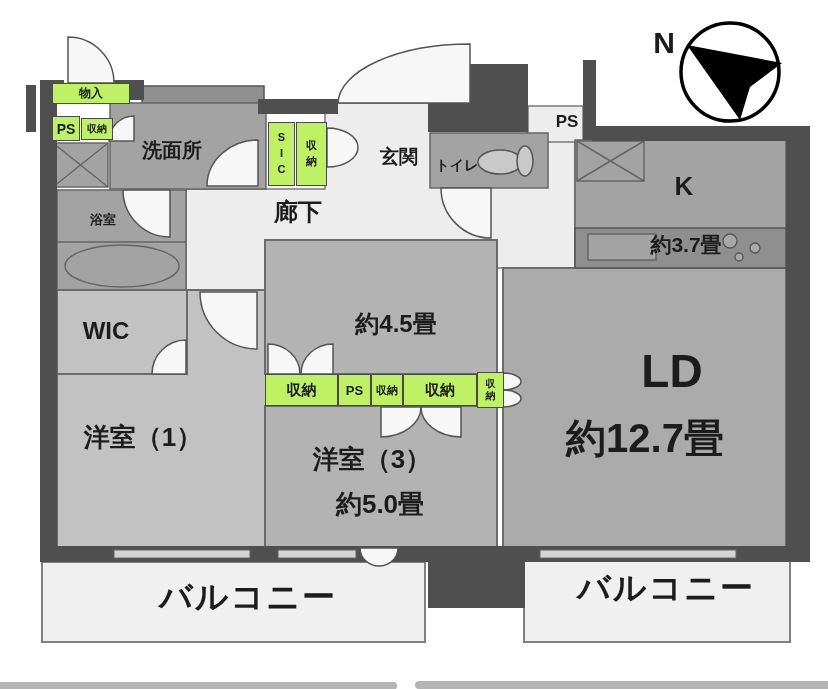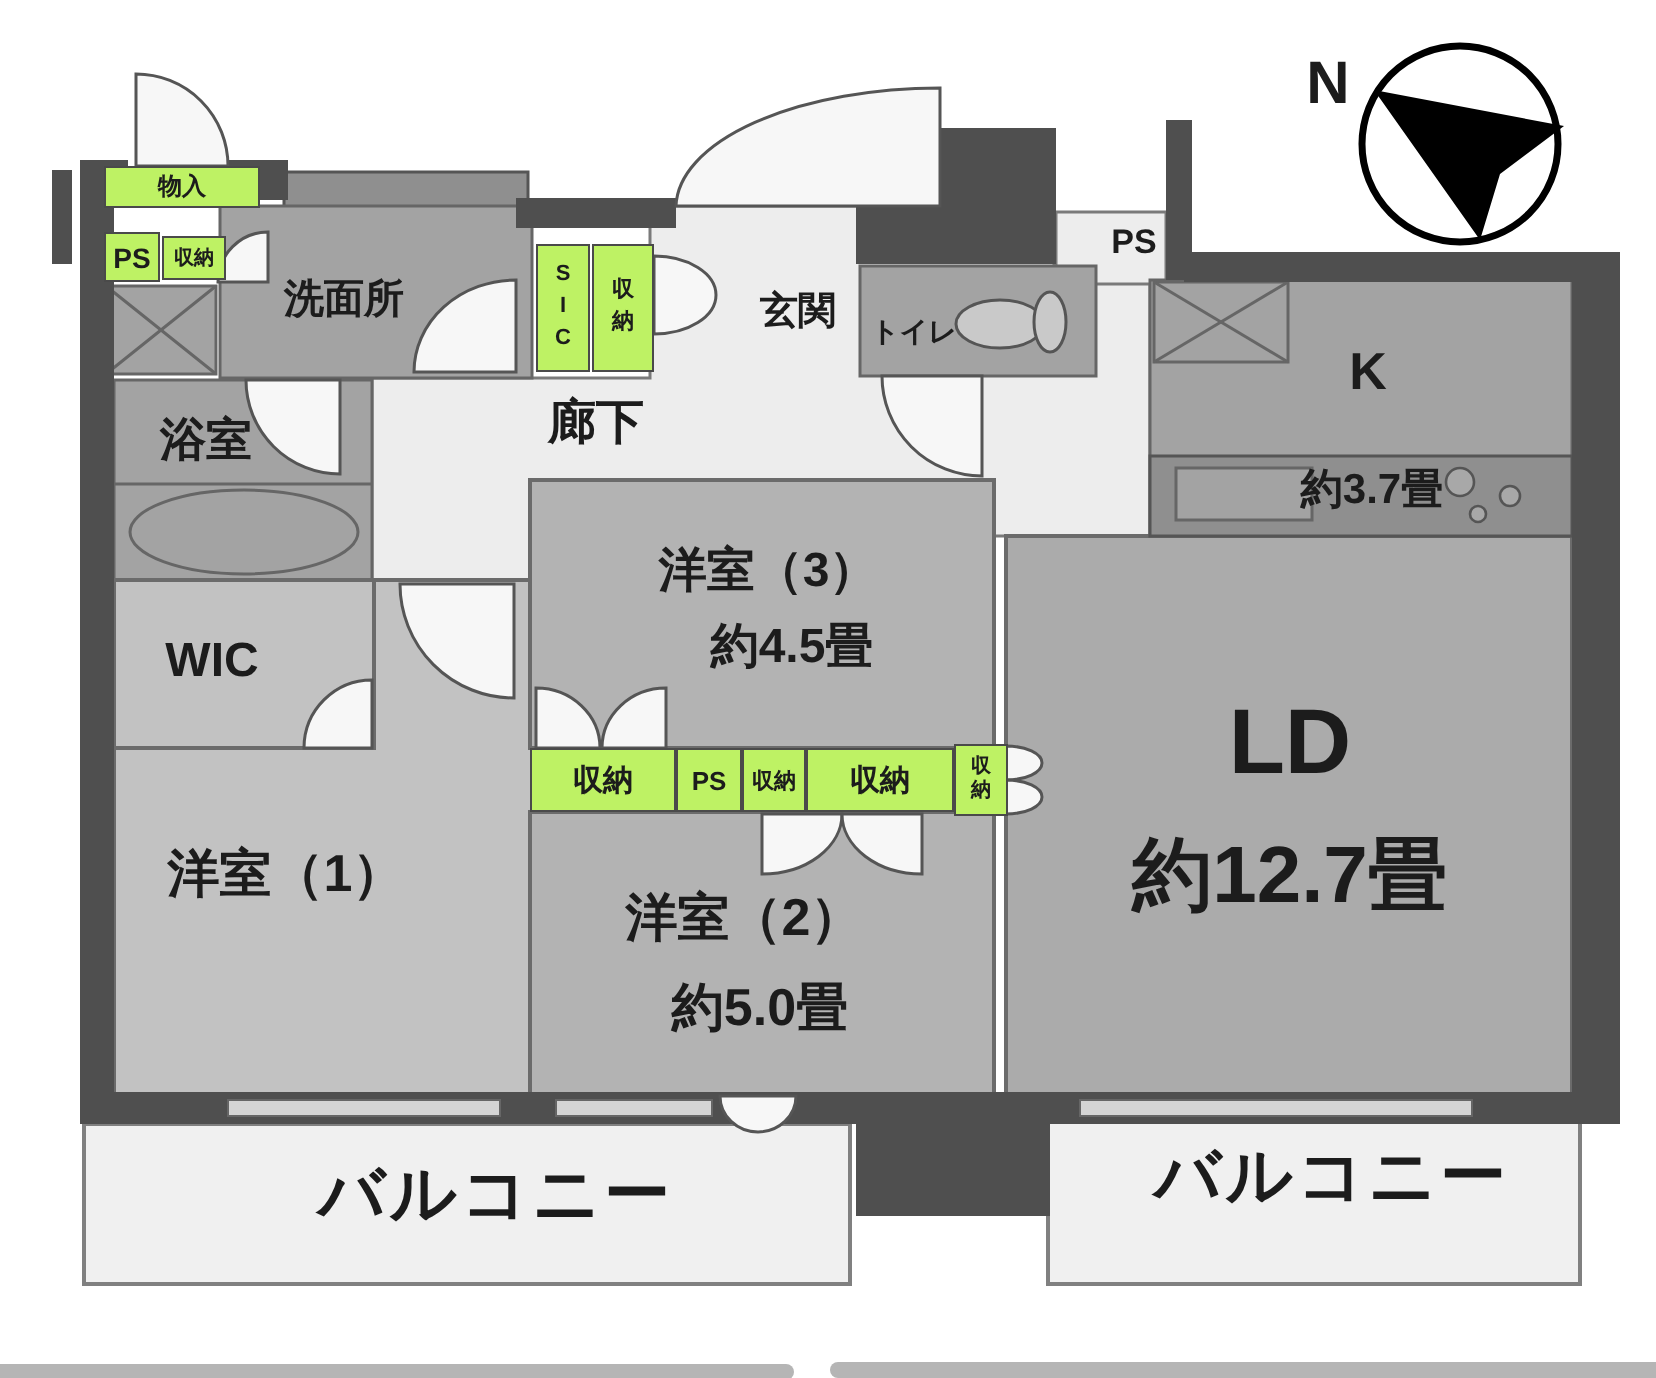--- a/index.html
+++ b/index.html
@@ -120,28 +120,27 @@
   <div class="box vtext" style="left:477px;top:372px;width:27px;height:36px;font-size:10px;line-height:1.2;">収
 納</div>
 
   <div class="lbl" style="left:172px;top:150px;font-size:20px;">洗面所</div>
   <div class="lbl" style="left:399px;top:157px;font-size:19px;">玄関</div>
   <div class="lbl" style="left:457px;top:166px;font-size:14px;">トイレ</div>
   <div class="lbl" style="left:567px;top:122px;font-size:17px;">PS</div>
   <div class="lbl" style="left:684px;top:186px;font-size:26px;">K</div>
   <div class="lbl" style="left:686px;top:221px;font-size:21px;margin-top:24px;">約3.7畳</div>
   <div class="lbl" style="left:298px;top:212px;font-size:24px;">廊下</div>
-  <div class="lbl" style="left:103px;top:220px;font-size:23px;">浴室</div>
+  <div class="lbl" style="left:103px;top:220px;font-size:13px;">浴室</div>
   <div class="lbl" style="left:106px;top:331px;font-size:24px;">WIC</div>
-  <div class="lbl" style="left:384px;top:286px;font-size:24px;">洋室（3）</div>
   <div class="lbl" style="left:396px;top:324px;font-size:24px;text-align:right;">約4.5畳</div>
   <div class="lbl" style="left:143px;top:437px;font-size:26px;">洋室（1）</div>
-  <div class="lbl" style="left:372px;top:459px;font-size:26px;">洋室（2）</div>
+  <div class="lbl" style="left:372px;top:459px;font-size:26px;">洋室（3）</div>
   <div class="lbl" style="left:380px;top:504px;font-size:26px;">約5.0畳</div>
-  <div class="lbl" style="left:645px;top:371px;font-size:46px;">LD</div>
+  <div class="lbl" style="left:672px;top:371px;font-size:46px;">LD</div>
   <div class="lbl" style="left:645px;top:438px;font-size:40px;">約12.7畳</div>
   <div class="lbl" style="left:248px;top:597px;font-size:33px;letter-spacing:2px;">バルコニー</div>
   <div class="lbl" style="left:666px;top:588px;font-size:33px;letter-spacing:2px;">バルコニー</div>
   <div class="lbl" style="left:664px;top:42px;font-size:30px;font-weight:800;">N</div>
 
   <div class="bar" style="left:-8px;top:682px;width:405px;"></div>
   <div class="bar" style="left:415px;top:681px;width:423px;"></div>
 
 </div>
 

